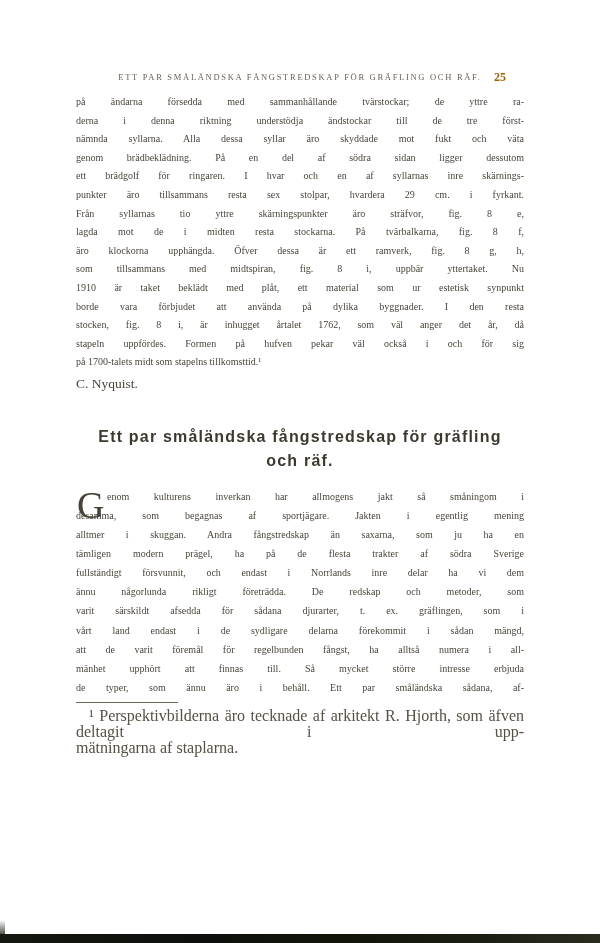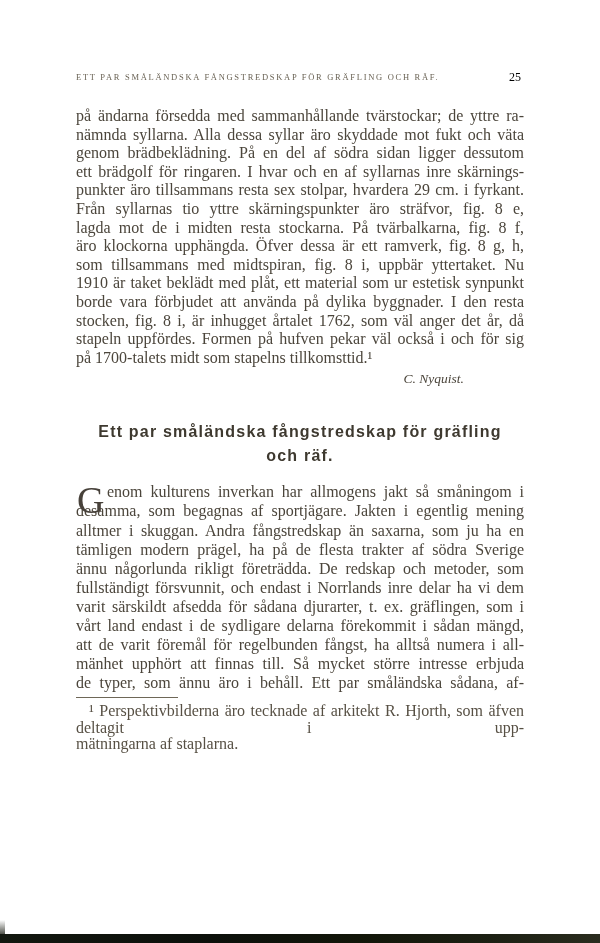--- a/index.html
+++ b/index.html
@@ -21,52 +21,52 @@
   .content {
     position: absolute;
     left: 76px;
     top: 72px;
     width: 448px;
   }
 
   .running-header {
     position: relative;
     height: 11px;
-    margin-bottom: 24px;
+    margin-bottom: 10px;
+    text-align: center;
     font-size: 8.5px;
     letter-spacing: 1.7px;
     color: #6a6355;
     white-space: nowrap;
   }
   .running-header .page-number {
     position: absolute;
-    right: 3px;
+    right: 18px;
     top: -2px;
     font-size: 12px;
     letter-spacing: 0;
-    color: #000000;
+    color: #a16207;
+    font-weight: bold;
   }
 
   .line {
-    font-size: 16px;
+    font-size: 10px;
     line-height: 18.6px;
     text-align: justify;
     text-align-last: justify;
     white-space: normal;
     color: #4b453b;
   }
   .line.last {
     text-align-last: left;
   }
 
   .signature {
     margin-top: 4px;
     padding-right: 60px;
-    text-align: right;
-    font-style: italic;
     font-size: 13.5px;
     color: #4b453b;
   }
 
   .article-title {
     margin: 33px 0 14px 0;
     text-align: center;
     font-family: "Liberation Sans", "DejaVu Sans", sans-serif;
     font-weight: bold;
     font-size: 16px;
@@ -125,20 +125,21 @@
 <div class="page">
   <div class="content">
 
     <div class="running-header">
       <span>ETT PAR SMÅLÄNDSKA FÅNGSTREDSKAP FÖR GRÄFLING OCH RÄF.</span>
       <span class="page-number">25</span>
     </div>
 
     <div class="para1">
       <div class="line">på ändarna försedda med sammanhållande tvärstockar; de yttre ra-</div>
+      <div class="line">derna i denna riktning understödja ändstockar till de tre först-</div>
       <div class="line">nämnda syllarna. Alla dessa syllar äro skyddade mot fukt och väta</div>
       <div class="line">genom brädbeklädning. På en del af södra sidan ligger dessutom</div>
       <div class="line">ett brädgolf för ringaren. I hvar och en af syllarnas inre skärnings-</div>
       <div class="line">punkter äro tillsammans resta sex stolpar, hvardera 29 cm. i fyrkant.</div>
       <div class="line">Från syllarnas tio yttre skärningspunkter äro sträfvor, fig. 8 e,</div>
       <div class="line">lagda mot de i midten resta stockarna. På tvärbalkarna, fig. 8 f,</div>
       <div class="line">äro klockorna upphängda. Öfver dessa är ett ramverk, fig. 8 g, h,</div>
       <div class="line">som tillsammans med midtspiran, fig. 8 i, uppbär yttertaket. Nu</div>
       <div class="line">1910 är taket beklädt med plåt, ett material som ur estetisk synpunkt</div>
       <div class="line">borde vara förbjudet att använda på dylika byggnader. I den resta</div>
@@ -153,22 +154,22 @@
       <span>Ett par småländska fångstredskap för gräfling</span><br>
       <span>och räf.</span>
     </h1>
 
     <div class="article-body">
       <span class="dropcap">G</span>
       <div class="line indent">enom kulturens inverkan har allmogens jakt så småningom i</div>
       <div class="line">desamma, som begagnas af sportjägare. Jakten i egentlig mening</div>
       <div class="line">alltmer i skuggan. Andra fångstredskap än saxarna, som ju ha en</div>
       <div class="line">tämligen modern prägel, ha på de flesta trakter af södra Sverige</div>
+      <div class="line">fullständigt försvunnit, och endast i Norrlands inre delar ha vi dem</div>
       <div class="line">ännu någorlunda rikligt företrädda. De redskap och metoder, som</div>
-      <div class="line">fullständigt försvunnit, och endast i Norrlands inre delar ha vi dem</div>
       <div class="line">varit särskildt afsedda för sådana djurarter, t. ex. gräflingen, som i</div>
       <div class="line">vårt land endast i de sydligare delarna förekommit i sådan mängd,</div>
       <div class="line">att de varit föremål för regelbunden fångst, ha alltså numera i all-</div>
       <div class="line">mänhet upphört att finnas till. Så mycket större intresse erbjuda</div>
       <div class="line">de typer, som ännu äro i behåll. Ett par småländska sådana, af-</div>
     </div>
 
     <div class="footnote-rule"></div>
 
     <div class="footnote">

